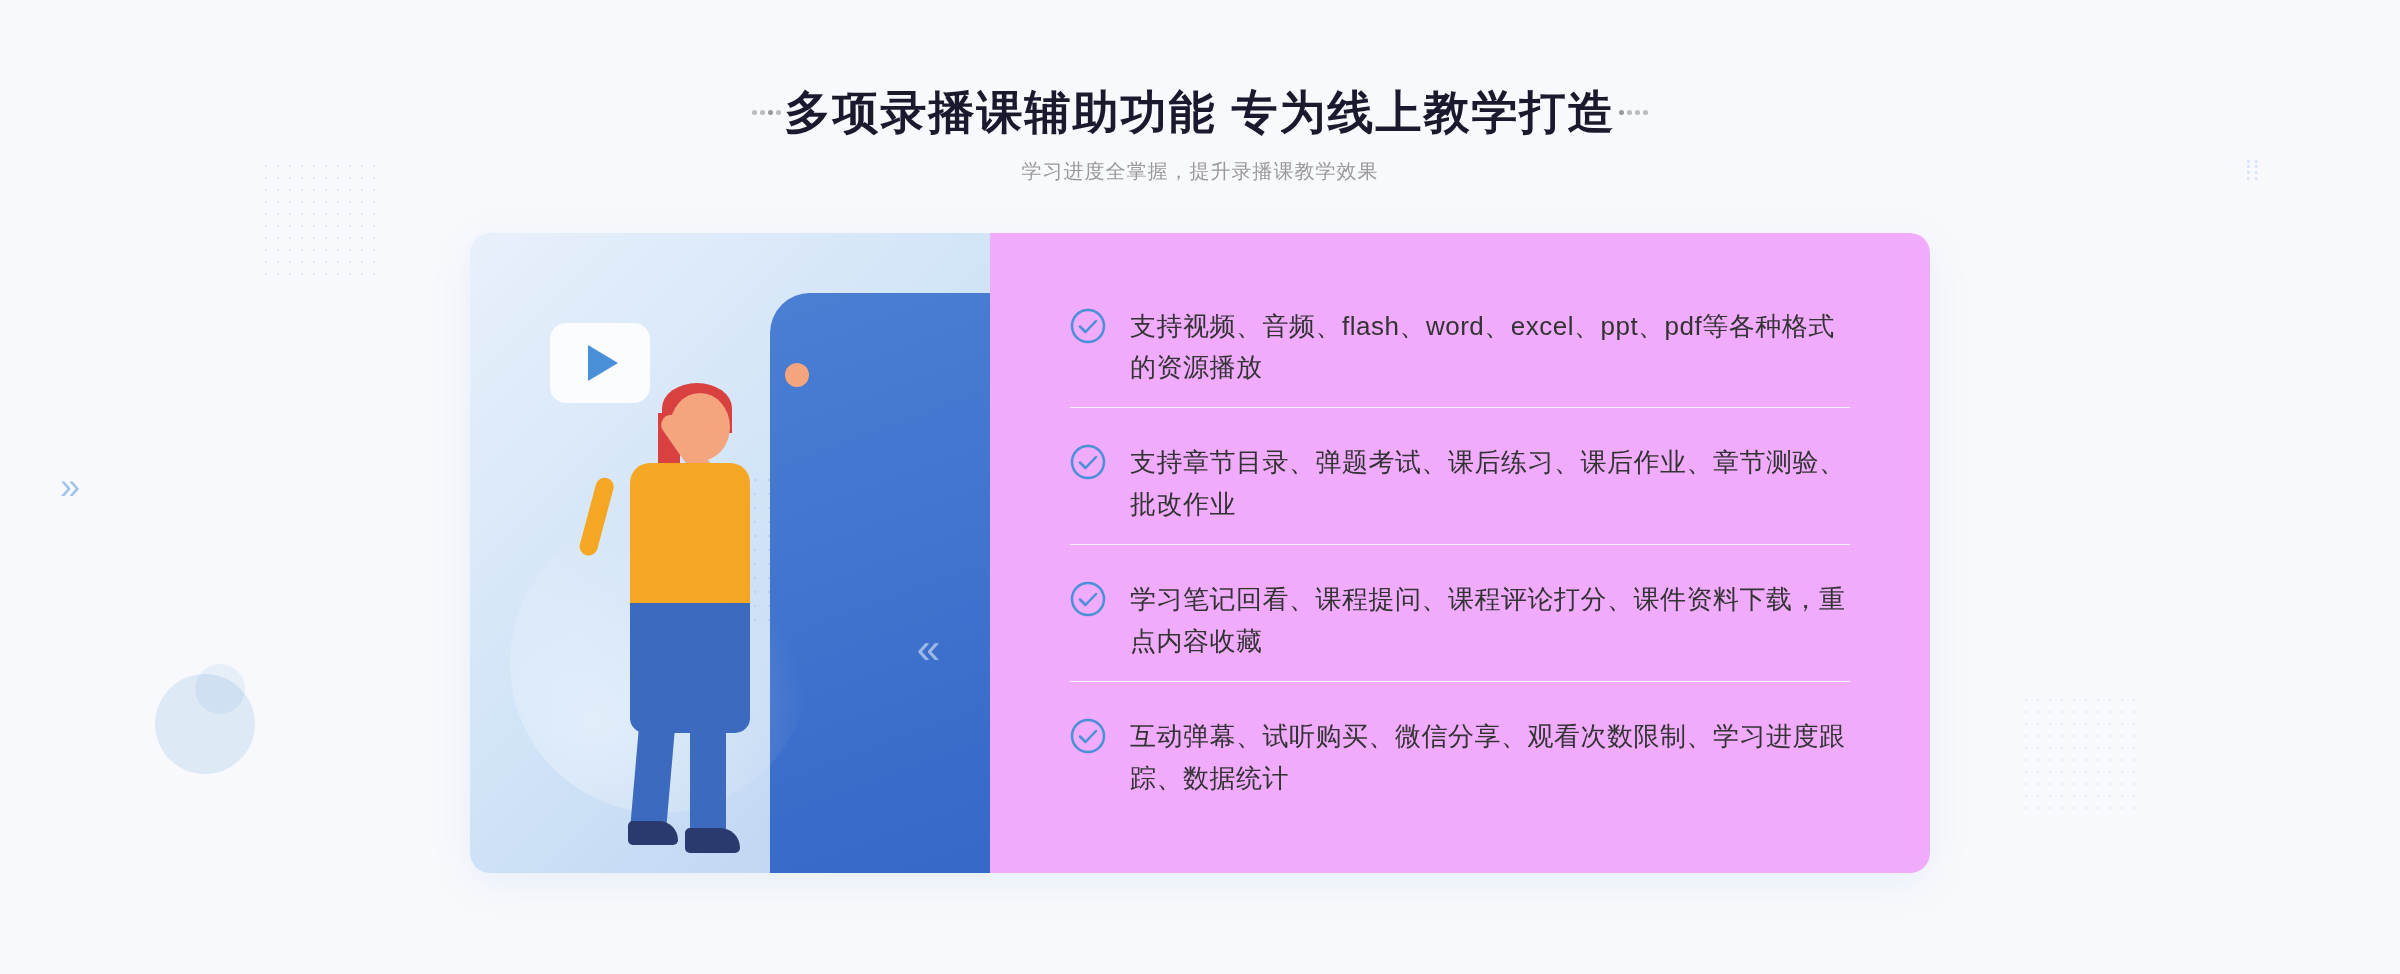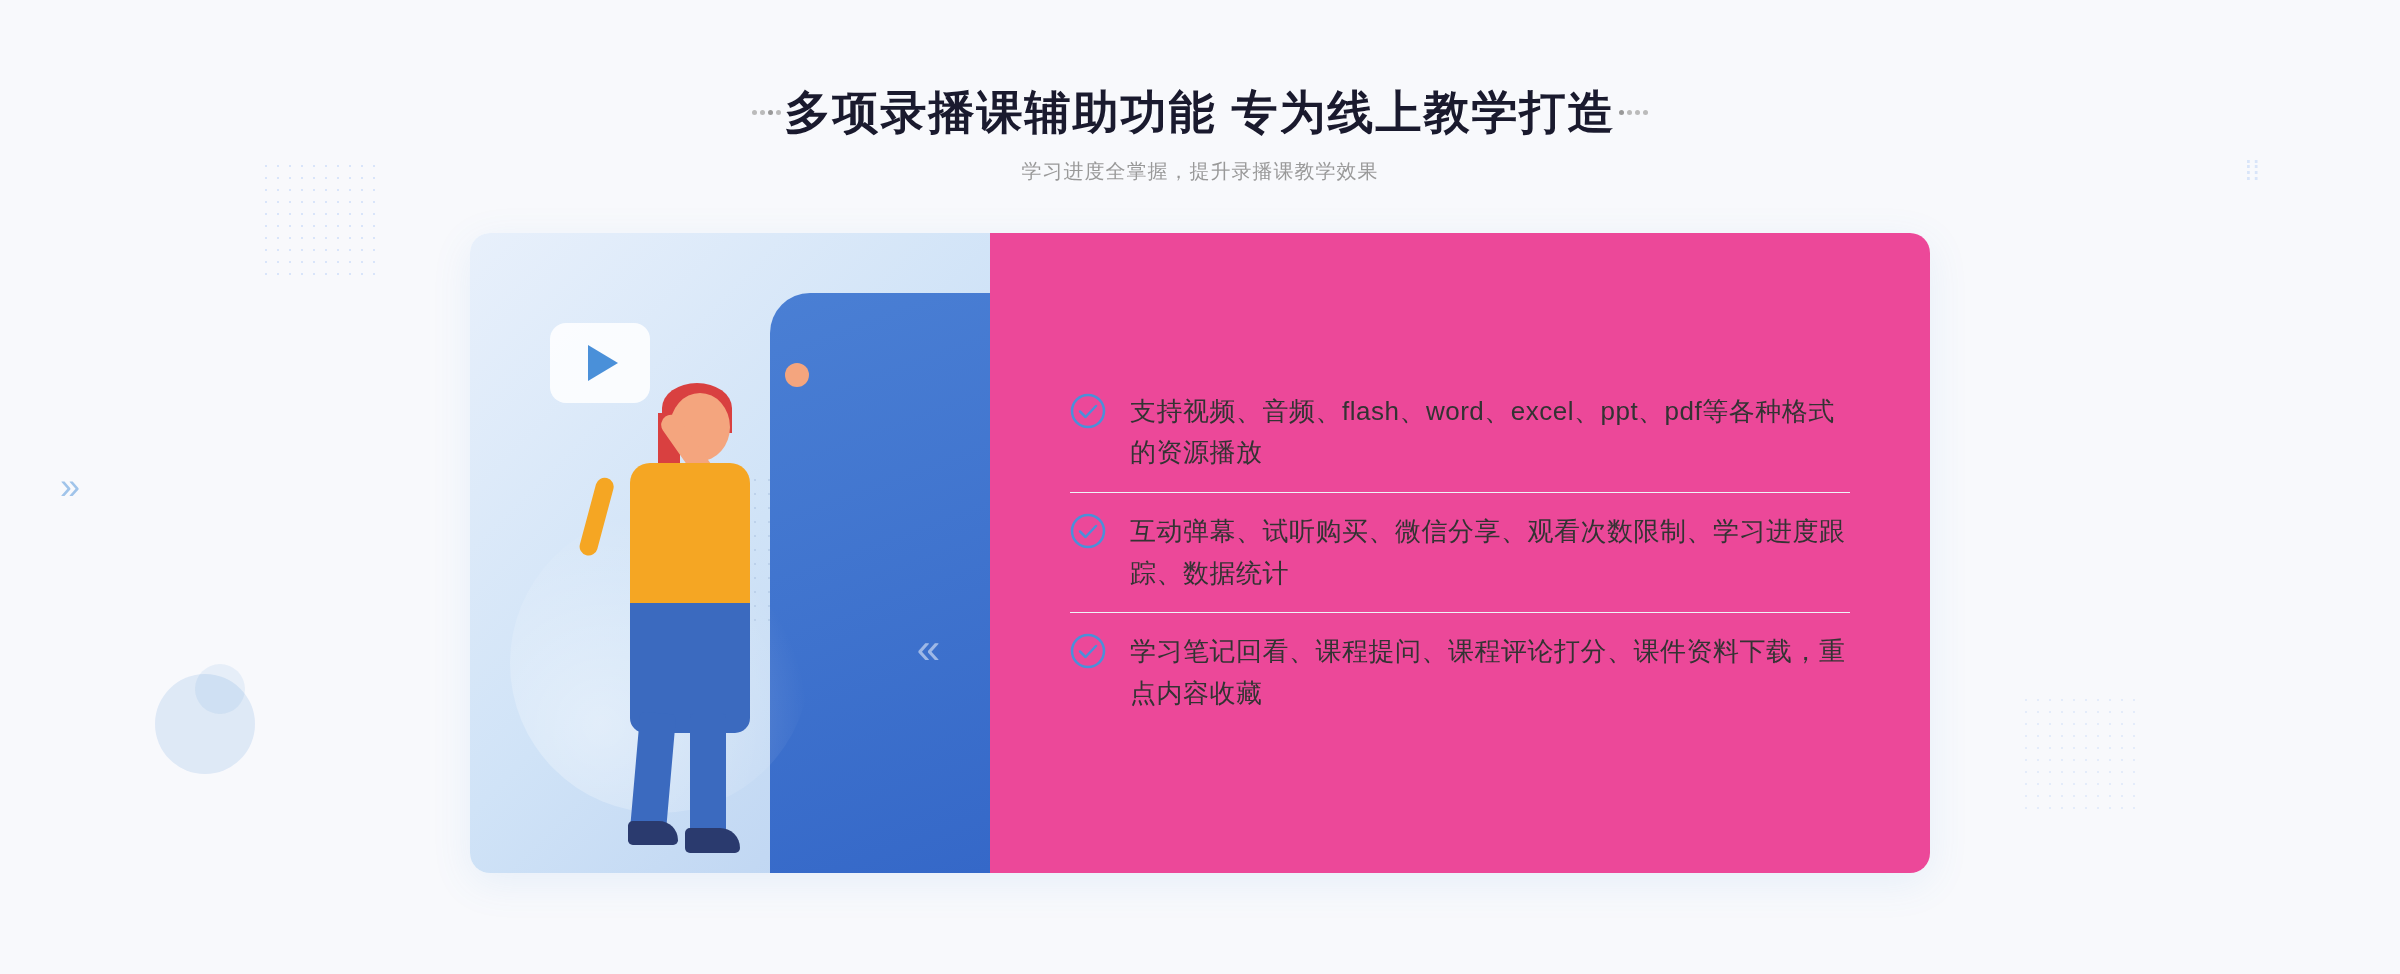--- a/index.html
+++ b/index.html
@@ -360,22 +360,22 @@
       background: radial-gradient(ellipse at 30% 70%, rgba(255,255,255,0.4) 0%, transparent 70%);
       border-radius: 50%;
     }
 
     
     .right-panel {
       flex: 1;
       padding: 55px 80px 55px 80px;
       display: flex;
       flex-direction: column;
-      justify-content: center;
-      background: #ec4899;
+      justify-content: space-between;
+      background: #f0abfc;
     }
 
     
     .feature-item {
       display: flex;
       align-items: flex-start;
       gap: 24px;
       padding: 18px 0;
       border-bottom: 1px solid #f0f3f8;
     }
@@ -504,36 +504,45 @@
       <div class="feature-item">
         <div class="check-circle">
           <svg viewBox="0 0 36 36" fill="none" xmlns="http://www.w3.org/2000/svg">
             <circle cx="18" cy="18" r="16" stroke="#4a90d9" stroke-width="2.5" fill="none"></circle>
             <path d="M10 18.5l5.5 5.5 10.5-11" stroke="#4a90d9" stroke-width="2.5" stroke-linecap="round" stroke-linejoin="round"></path>
           </svg>
         </div>
         <span class="feature-text">支持视频、音频、flash、word、excel、ppt、pdf等各种格式的资源播放</span>
       </div>
 
+      <div class="feature-item">
+        <div class="check-circle">
+          <svg viewBox="0 0 36 36" fill="none" xmlns="http://www.w3.org/2000/svg">
+            <circle cx="18" cy="18" r="16" stroke="#4a90d9" stroke-width="2.5" fill="none"></circle>
+            <path d="M10 18.5l5.5 5.5 10.5-11" stroke="#4a90d9" stroke-width="2.5" stroke-linecap="round" stroke-linejoin="round"></path>
+          </svg>
+        </div>
+        <span class="feature-text">支持章节目录、弹题考试、课后练习、课后作业、章节测验、批改作业</span>
+      </div>
+
+      <div class="feature-item">
+        <div class="check-circle">
+          <svg viewBox="0 0 36 36" fill="none" xmlns="http://www.w3.org/2000/svg">
+            <circle cx="18" cy="18" r="16" stroke="#4a90d9" stroke-width="2.5" fill="none"></circle>
+            <path d="M10 18.5l5.5 5.5 10.5-11" stroke="#4a90d9" stroke-width="2.5" stroke-linecap="round" stroke-linejoin="round"></path>
+          </svg>
+        </div>
+        <span class="feature-text">学习笔记回看、课程提问、课程评论打分、课件资料下载，重点内容收藏</span>
+      </div>
 
       <div class="feature-item">
         <div class="check-circle">
           <svg viewBox="0 0 36 36" fill="none" xmlns="http://www.w3.org/2000/svg">
             <circle cx="18" cy="18" r="16" stroke="#4a90d9" stroke-width="2.5" fill="none"></circle>
             <path d="M10 18.5l5.5 5.5 10.5-11" stroke="#4a90d9" stroke-width="2.5" stroke-linecap="round" stroke-linejoin="round"></path>
           </svg>
         </div>
         <span class="feature-text">互动弹幕、试听购买、微信分享、观看次数限制、学习进度跟踪、数据统计</span>
       </div>
 
-      <div class="feature-item">
-        <div class="check-circle">
-          <svg viewBox="0 0 36 36" fill="none" xmlns="http://www.w3.org/2000/svg">
-            <circle cx="18" cy="18" r="16" stroke="#4a90d9" stroke-width="2.5" fill="none"></circle>
-            <path d="M10 18.5l5.5 5.5 10.5-11" stroke="#4a90d9" stroke-width="2.5" stroke-linecap="round" stroke-linejoin="round"></path>
-          </svg>
-        </div>
-        <span class="feature-text">学习笔记回看、课程提问、课程评论打分、课件资料下载，重点内容收藏</span>
-      </div>
-
     </div>
   </div>
 </div>
 
 </body></html>

